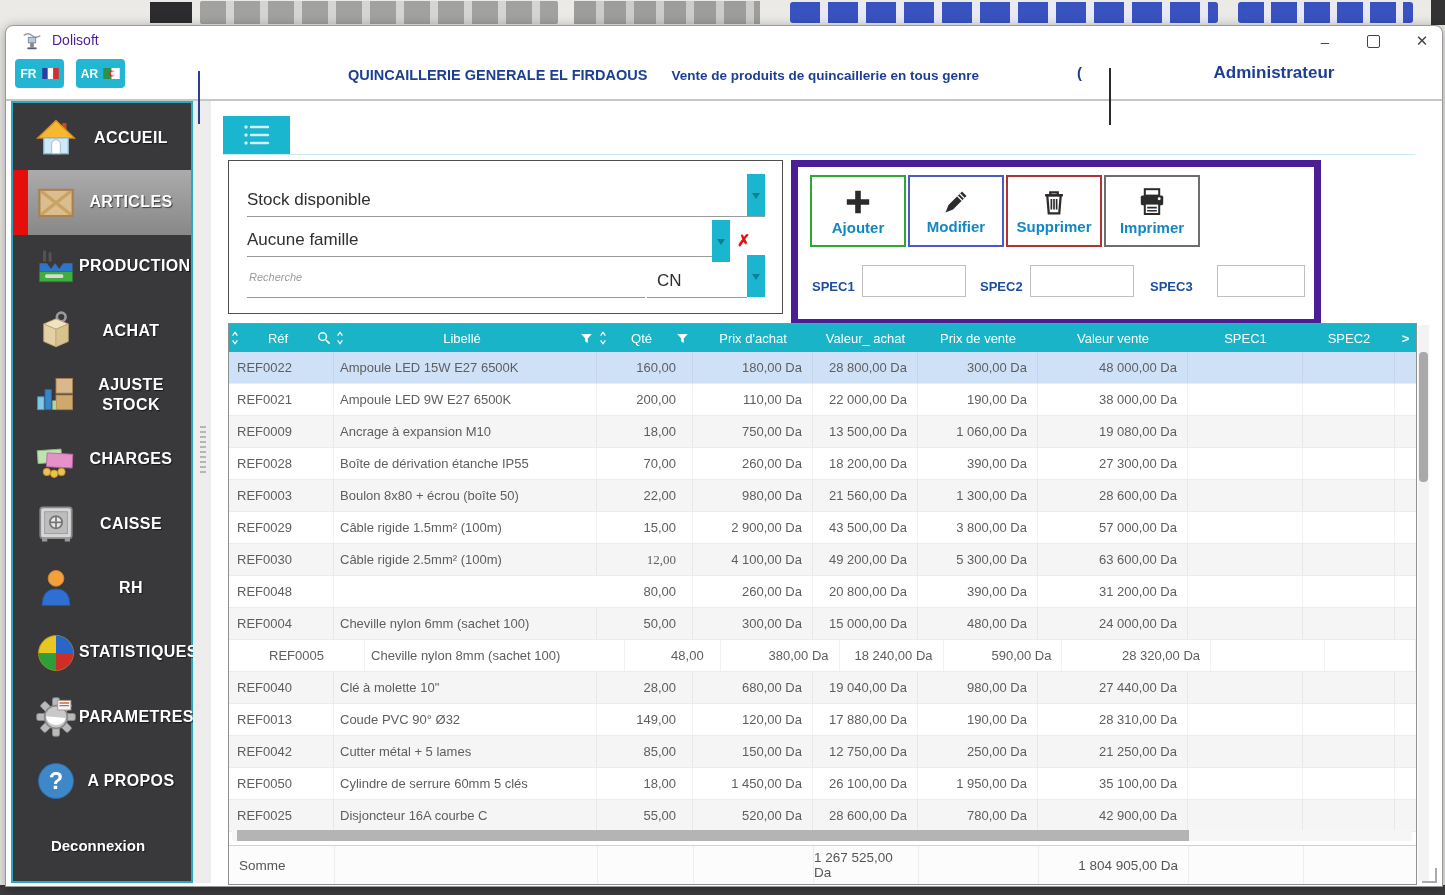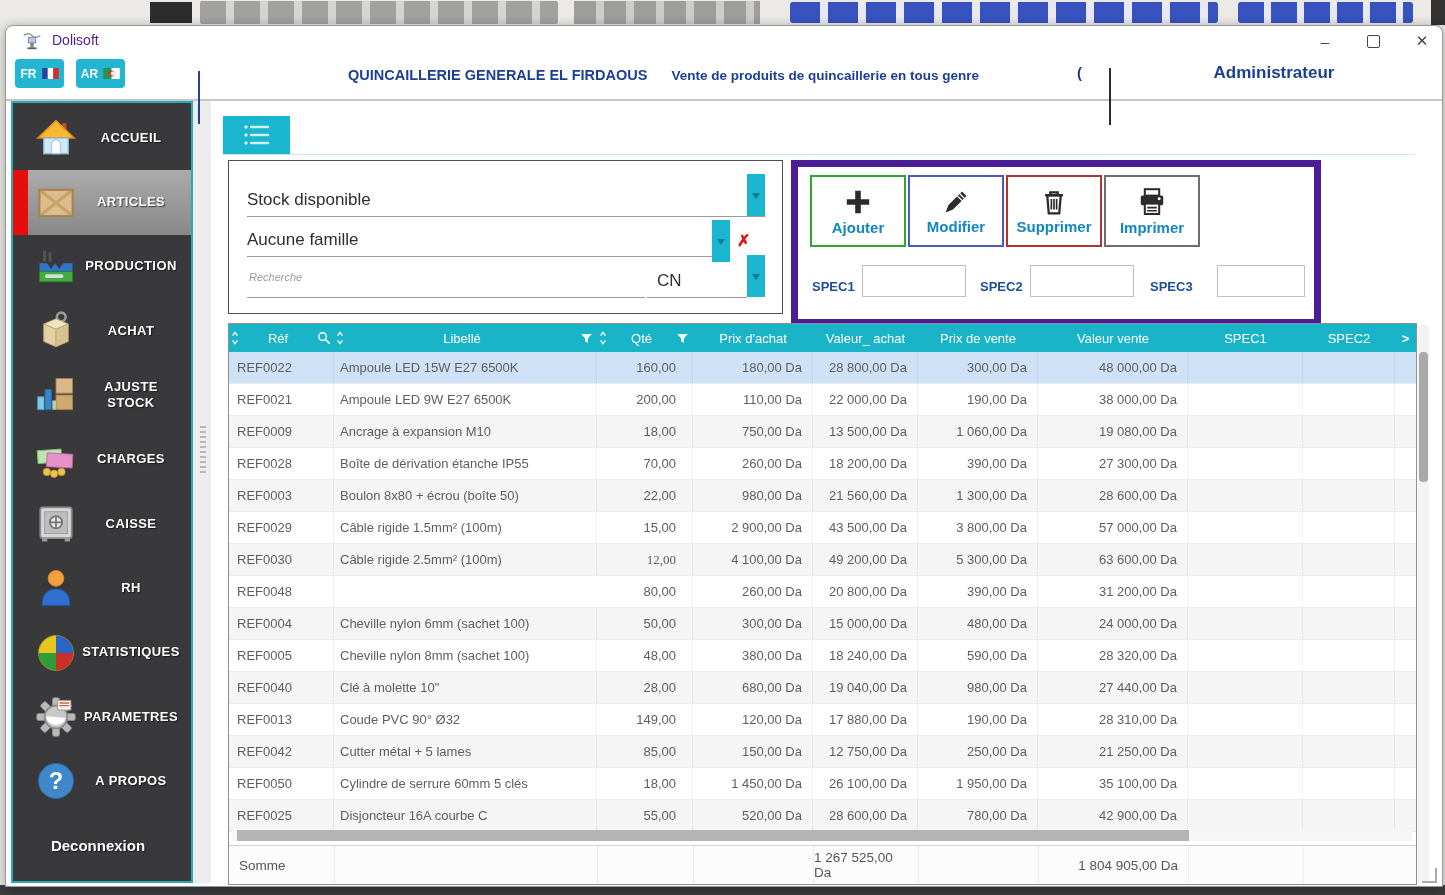--- a/index.html
+++ b/index.html
@@ -47,21 +47,21 @@
   .administrateur{left:1110px;top:37px;width:316px;text-align:center;font-size:17px;
                   font-weight:bold;color:#1c3f94;}
 
   
   .sidebar{left:5px;top:75px;width:182px;height:782px;background:#39393b;
            border:2px solid #2ba8bc;box-sizing:border-box;display:flex;
            flex-direction:column;padding:3px 0;}
   .side-item{flex:1;display:flex;align-items:center;position:relative;cursor:pointer;}
   .side-item .sicon{margin-left:20px;width:46px;height:46px;flex:0 0 46px;display:flex;
                     align-items:center;justify-content:center;}
-  .side-label{flex:1;text-align:center;color:#fff;font-weight:bold;font-size:13px;
+  .side-label{flex:1;text-align:center;color:#fff;font-weight:bold;font-size:16px;
               letter-spacing:.4px;padding-right:8px;line-height:1.3;
               text-shadow:1px 1px 1px rgba(0,0,0,.6);}
   .side-item.selected{background:linear-gradient(#ababab,#888);}
   .red-bar{position:absolute;left:0;top:0;bottom:0;width:15px;background:#e60d0d;}
   .logout .side-label{font-size:15px;letter-spacing:0;text-transform:none;}
 
   .gutter{left:187px;top:75px;width:18px;height:782px;background:#ededed;}
   .grip{left:7px;top:325px;width:6px;height:48px;
         background:repeating-linear-gradient(#b5b5b5 0 2px,transparent 2px 5px);}
 
@@ -571,21 +571,21 @@
           <div class="td" style="width: 96px; justify-content: flex-end; padding-right: 16px;">50,00</div>
           <div class="td" style="width: 120px; justify-content: flex-end; padding-right: 10px;">300,00 Da</div>
           <div class="td" style="width: 105px; justify-content: flex-end; padding-right: 10px;">15 000,00 Da</div>
           <div class="td" style="width: 120px; justify-content: flex-end; padding-right: 10px;">480,00 Da</div>
           <div class="td" style="width: 150px; justify-content: flex-end; padding-right: 10px;">24 000,00 Da</div>
           <div class="td" style="width: 115px; justify-content: center;"></div>
           <div class="td" style="width: 92px; justify-content: center;"></div>
           <div class="td" style="flex: 1 1 0%; border-right: none;"></div>
         </div>
         <div class="trow">
-          <div class="td" style="width: 105px; justify-content: flex-start; padding-left: 8px;">REF0005</div>
+          <div class="td" style="width: 105px; justify-content: flex-start; padding-left: 8px; margin-left: 32px;">REF0005</div>
           <div class="td" style="width: 263px; justify-content: flex-start; padding-left: 6px;">Cheville nylon 8mm (sachet 100)</div>
           <div class="td" style="width: 96px; justify-content: flex-end; padding-right: 16px;">48,00</div>
           <div class="td" style="width: 120px; justify-content: flex-end; padding-right: 10px;">380,00 Da</div>
           <div class="td" style="width: 105px; justify-content: flex-end; padding-right: 10px;">18 240,00 Da</div>
           <div class="td" style="width: 120px; justify-content: flex-end; padding-right: 10px;">590,00 Da</div>
           <div class="td" style="width: 150px; justify-content: flex-end; padding-right: 10px;">28 320,00 Da</div>
           <div class="td" style="width: 115px; justify-content: center;"></div>
           <div class="td" style="width: 92px; justify-content: center;"></div>
           <div class="td" style="flex: 1 1 0%; border-right: none;"></div>
         </div>

